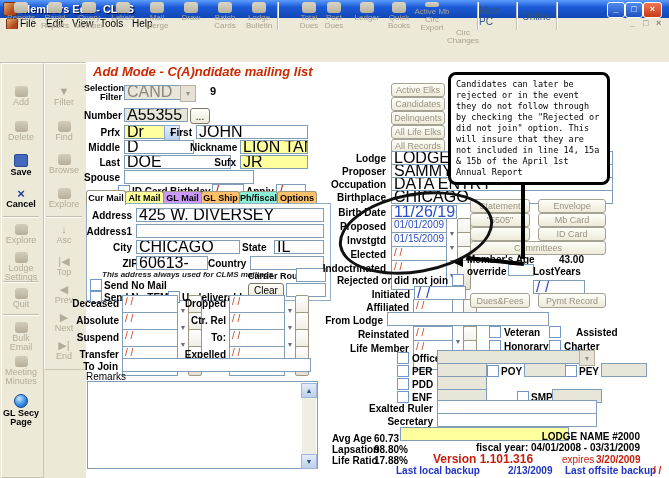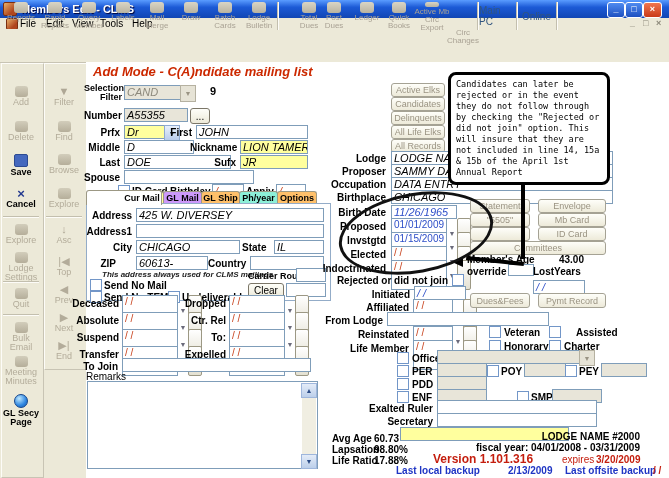--- a/index.html
+++ b/index.html
@@ -38,22 +38,22 @@
   .sbi .glyph{font-size:11px;line-height:11px;color:#AEA795;font-weight:normal;}
   .sbi .glyph.nav{color:#B3AC9A;}
   .sbi .xg{font-size:13px;line-height:11px;color:#23398F;font-weight:bold;}
   .sbi .globe{width:12px;height:12px;border-radius:50%;
     background:radial-gradient(circle at 35% 30%,#BFE8FF,#2E86E0 60%,#1A5CB0);border:1px solid #14458C;}
   .ssep{position:absolute;width:36px;height:0;border-top:1px solid #C3BFAE;border-bottom:1px solid #FDFCF8;}
   
   .mainbg{position:absolute;left:86px;top:62px;width:583px;height:416px;background:#fff;}
   .l{position:absolute;font-weight:bold;font-size:10px;white-space:nowrap;color:#000;line-height:11px;}
   .lr{text-align:right;}
-  .f{position:absolute;height:12px;background:#fff;border:1px solid #7F9DB9;font-size:11px;
-     line-height:12px;padding:0 2px;white-space:nowrap;overflow:hidden;color:#000;font-style:italic;}
+  .f{position:absolute;height:12px;background:#fff;border:1px solid #7F9DB9;font-size:16px;
+     line-height:12px;padding:0 2px;white-space:nowrap;overflow:hidden;color:#000;}
   .fy{background:#FFFF9E;}
   .fd{background:#E8E5D9;}
   .red{color:#C8441F;}
   .blue{color:#2D4EC8;}
   .dc{position:absolute;height:30px;display:flex;}
   .dc .t{background:#fff;border:1px solid #7F9DB9;color:#C8441F;font-size:10px;line-height:12px;padding:0 2px;flex:1;overflow:hidden;white-space:nowrap;}
   .dc .t.bl{color:#2D4EC8;}
   .dc .a{width:10px;font-size:7px;color:#6B6B7B;display:flex;align-items:center;justify-content:center;}
   .dc .p{width:12px;border:1px solid #9C9884;border-radius:2px;background:linear-gradient(#FFF,#E4E1D2);}
   .b{position:absolute;border:1px solid #A5A294;border-radius:3px;
@@ -292,37 +292,37 @@
   <div class="l lr" style="left:84px;top:172px;width:36px;">Spouse</div>
   <div class="f" style="left:124px;top:170px;width:124px;"></div>
 
   <div class="ck" style="left:118px;top:185px;"></div>
   <div class="l" style="left:132px;top:186px;">ID Card</div>
   <div class="l" style="left:170px;top:186px;">Birthday</div>
   <div class="f red" style="left:212px;top:184px;width:26px;">/</div>
   <div class="l" style="left:246px;top:186px;">Anniv</div>
   <div class="f red" style="left:276px;top:184px;width:24px;">/</div>
 
-  <div class="tab" style="left:86px;width:38px;top:190px;height:14px;background:#fff;z-index:2;padding-left:36px;">Cur Mail</div>
+  <div class="tab" style="left:86px;width:38px;top:190px;height:14px;background:#fff;z-index:2;">Cur Mail</div>
   <div class="tab" style="left:125px;width:37px;background:#FFFF99;">Alt Mail</div>
   <div class="tab" style="left:163px;width:37px;background:#CC99FA;">GL Mail</div>
   <div class="tab" style="left:201px;width:37px;background:#FFC06A;">GL Ship</div>
-  <div class="tab" style="left:239px;width:37px;background:#8CF0D8;">Ph/year</div>
+  <div class="tab" style="left:239px;width:37px;background:#8CF0D8;">Ph/fiscal</div>
   <div class="tab" style="left:277px;width:38px;background:#FFC06A;">Options</div>
   <div class="panel"></div>
 
   <div class="l lr" style="left:92px;top:210px;width:40px;">Address</div>
   <div class="f" style="left:136px;top:208px;width:182px;">425 W. DIVERSEY</div>
   <div class="l lr" style="left:86px;top:226px;width:46px;">Address1</div>
   <div class="f" style="left:136px;top:224px;width:182px;"></div>
   <div class="l lr" style="left:102px;top:242px;width:30px;">City</div>
   <div class="f" style="left:136px;top:240px;width:98px;">CHICAGO</div>
   <div class="l" style="left:242px;top:242px;">State</div>
   <div class="f" style="left:274px;top:240px;width:44px;">IL</div>
-  <div class="l lr" style="left:86px;top:258px;width:30px;">ZIP</div>
+  <div class="l lr" style="left:108px;top:258px;width:30px;">ZIP</div>
   <div class="f" style="left:136px;top:256px;width:66px;">60613-</div>
   <div class="l" style="left:208px;top:258px;">Country</div>
   <div class="f" style="left:250px;top:256px;width:68px;"></div>
   <div class="note-it" style="left:90px;top:270px;margin-left:12px;">This address always used for CLMS mailings</div>
   <div class="ck" style="left:90px;top:279px;"></div>
   <div class="l" style="left:104px;top:280px;">Send No Mail</div>
   <div class="l" style="left:248px;top:271px;font-size:9px;">Carrier Route</div>
   <div class="f" style="left:296px;top:268px;width:24px;"></div>
   <div class="ck" style="left:90px;top:291px;"></div>
   <div class="l" style="left:104px;top:292px;">Send No TEM</div>

